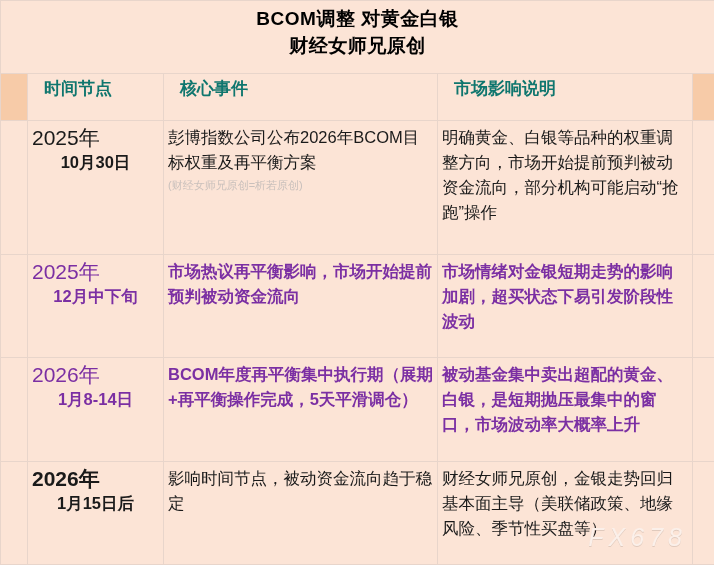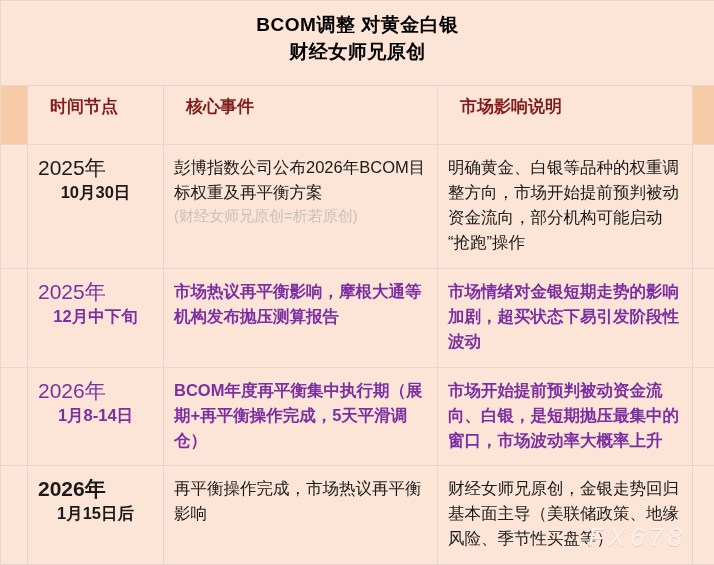--- a/index.html
+++ b/index.html
@@ -25,21 +25,21 @@
   table.grid {
     border-collapse: collapse;
     table-layout: fixed;
     width: 714px;
     height: 565px;
   }
 
   table.grid td {
     border: 1px solid #e8d5cb;
     vertical-align: top;
-    padding: 10px;
+    padding: 4px;
     background: #fce4d6;
   }
 
   
   col.c-gutter-left  { width: 27px; }
   col.c-time         { width: 136px; }
   col.c-event        { width: 274px; }
   col.c-impact       { width: 255px; }
   col.c-gutter-right { width: 22px; }
 
@@ -63,21 +63,21 @@
 
   
   td.hdr {
     background: #f7cba8;
     border: 1px solid #f0c09c;
     height: 38px;
     vertical-align: middle;
   }
   td.hdr.blank { background: #f7cba8; }
   .hdr-label {
-    color: #7f1d1d;
+    color: #0f766e;
     font-size: 17px;
     font-weight: 700;
     padding-left: 12px;
     line-height: 22px;
     white-space: nowrap;
   }
 
   
   td.body-cell {
     padding: 9px 8px 9px 11px;
@@ -104,21 +104,21 @@
     font-weight: 700;
     text-align: center;
   }
   .purple .date-top, .purple .date-bottom { color: #7b2fa3; }
 
   .bold-body { font-weight: 700; }
 
   .note {
     display: block;
     color: #c9c0bc;
-    font-size: 15px;
+    font-size: 11px;
     line-height: 19px;
     margin-top: 1px;
     font-weight: 400;
   }
 
   
   .watermark {
     position: absolute;
     right: 27px;
     bottom: 13px;
@@ -190,55 +190,55 @@
 
       <tr>
         <td class="gutter"></td>
         <td class="body-cell">
           <div class="cell-text purple">
             <div class="date-top">2025年</div>
             <div class="date-bottom">12月中下旬</div>
           </div>
         </td>
         <td class="body-cell">
-          <div class="cell-text purple bold-body">市场热议再平衡影响，摩根大通等机构发布抛压测算报告</div>
+          <div class="cell-text purple bold-body">市场热议再平衡影响，市场开始提前预判被动资金流向</div>
         </td>
         <td class="body-cell">
           <div class="cell-text purple bold-body">市场情绪对金银短期走势的影响加剧，超买状态下易引发阶段性波动</div>
         </td>
         <td class="gutter"></td>
       </tr>
 
       <tr>
         <td class="gutter"></td>
         <td class="body-cell">
           <div class="cell-text purple">
             <div class="date-top">2026年</div>
             <div class="date-bottom">1月8-14日</div>
           </div>
         </td>
         <td class="body-cell">
           <div class="cell-text purple bold-body">BCOM年度再平衡集中执行期（展期+再平衡操作完成，5天平滑调仓）</div>
         </td>
         <td class="body-cell">
-          <div class="cell-text purple bold-body">市场开始提前预判被动资金流向、白银，是短期抛压最集中的窗口，市场波动率大概率上升</div>
+          <div class="cell-text purple bold-body">被动基金集中卖出超配的黄金、白银，是短期抛压最集中的窗口，市场波动率大概率上升</div>
         </td>
         <td class="gutter"></td>
       </tr>
 
       <tr>
         <td class="gutter"></td>
         <td class="body-cell">
           <div class="cell-text black">
             <div class="date-top bold-body">2026年</div>
             <div class="date-bottom">1月15日后</div>
           </div>
         </td>
         <td class="body-cell">
-          <div class="cell-text black">再平衡操作完成，市场热议再平衡影响</div>
+          <div class="cell-text black">影响时间节点，被动资金流向趋于稳定</div>
         </td>
         <td class="body-cell">
           <div class="cell-text black">财经女师兄原创，金银走势回归基本面主导（美联储政策、地缘风险、季节性买盘等）</div>
         </td>
         <td class="gutter"></td>
       </tr>
 
     </tbody>
   </table>
 

